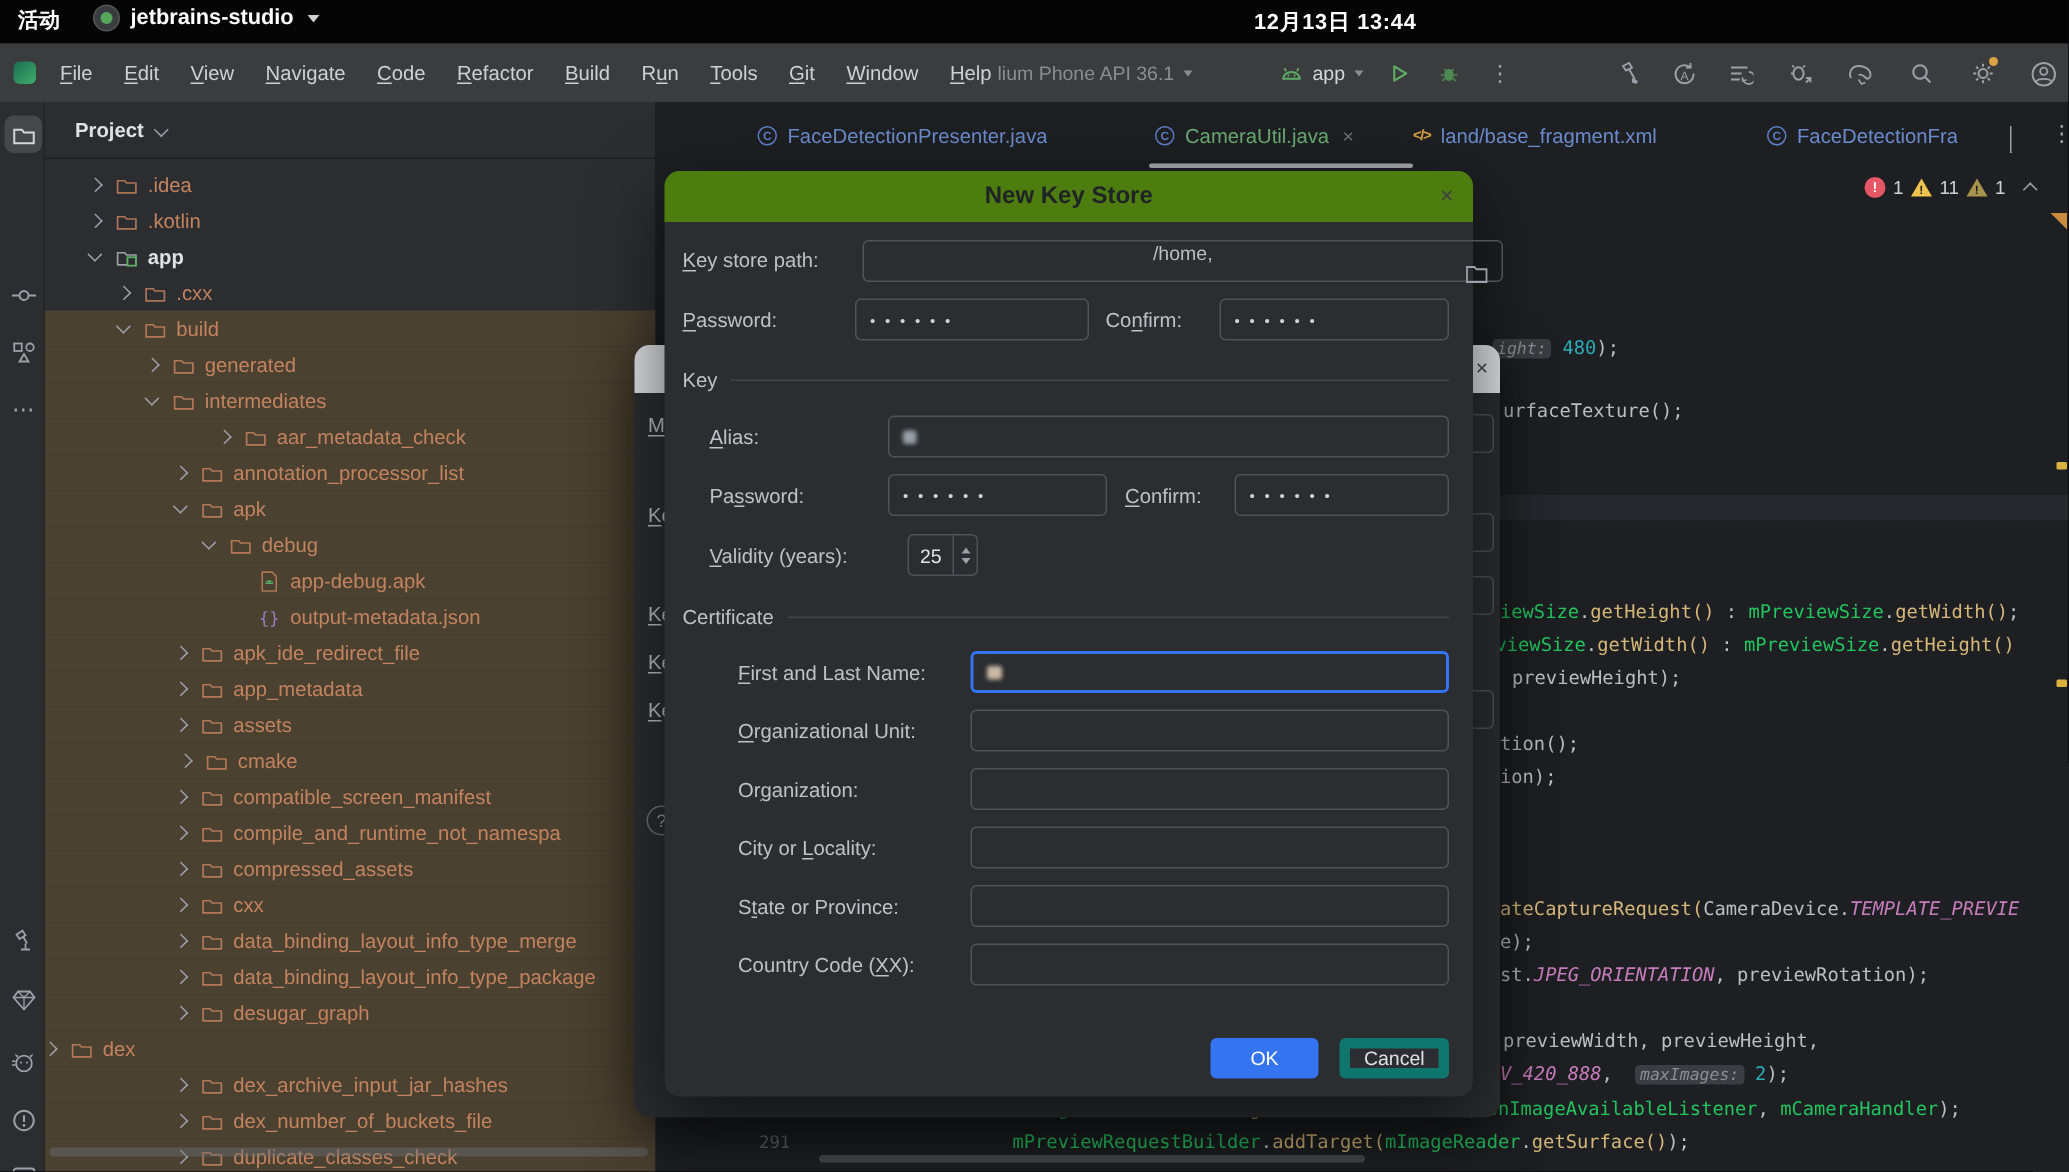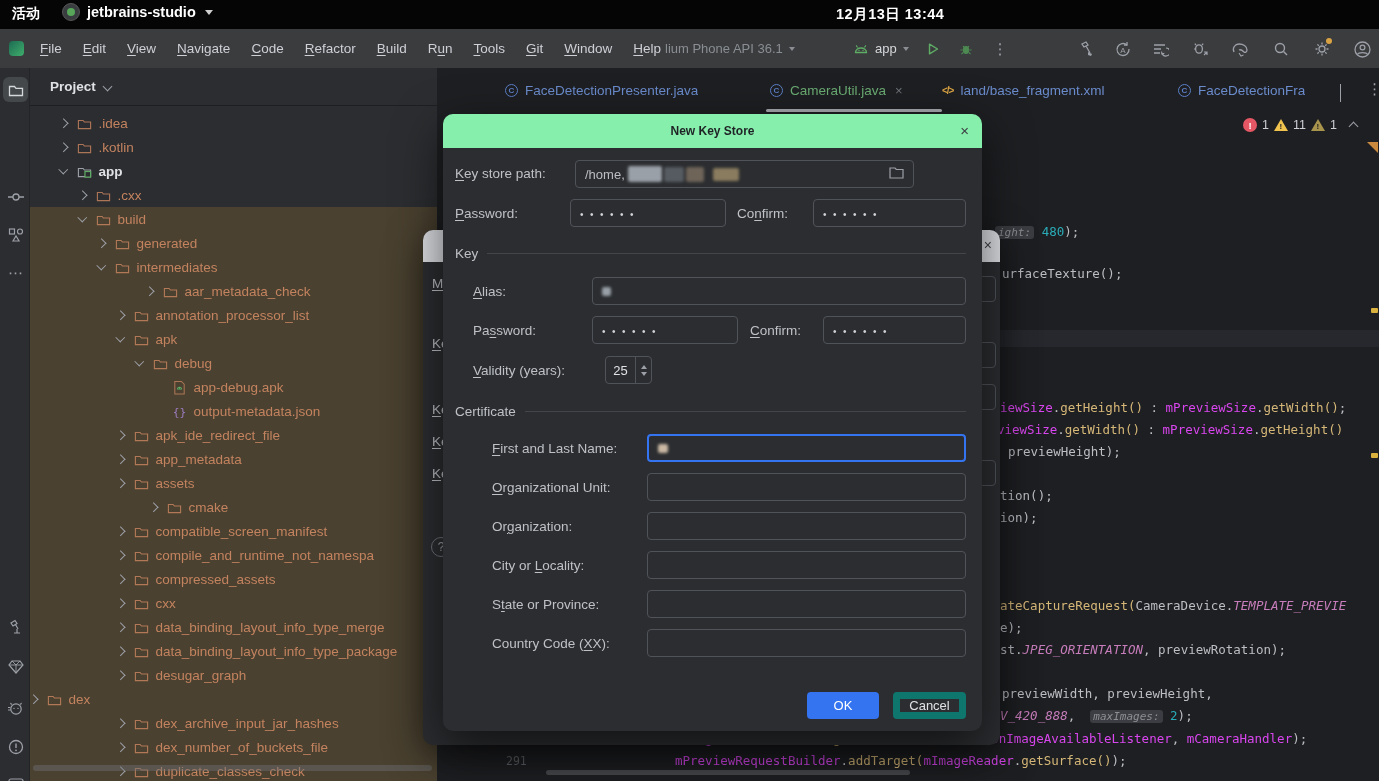--- a/index.html
+++ b/index.html
@@ -79,21 +79,21 @@
   .warntri { width:0; height:0; border-left:7px solid transparent; border-right:7px solid transparent; border-bottom:12px solid #f0c34e; position:relative;}
   .warntri.weak { border-bottom-color:#a8944c; }
   .warntri i { position:absolute; left:-1.5px; top:3px; width:3px; height:6px; color:#1e1f22; font-size:8px; font-style:normal; font-weight:bold;}
   .insp-up { width:7px;height:7px;border-right:1.7px solid #9da0a8;border-bottom:1.7px solid #9da0a8;transform:rotate(-135deg); margin-left:8px; margin-top:3px;}
 
   
   #code { position:absolute; left:0; top:0; width:1379px; height:781px; z-index:1; pointer-events:none;
           font-family:"DejaVu Sans Mono", monospace; font-size:12.5px; line-height:15px; }
   .frag { position:absolute; white-space:pre; }
   .s-plain { color:#bcbec4; }
-  .s-field { color:#d946ef; }
+  .s-field { color:#22c55e; }
   .s-method{ color:#d5b778; }
   .s-const { color:#c77dbb; font-style:italic; }
   .s-num   { color:#2aacb8; }
   .s-hint  { background:#3b3d42; color:#8c8e93; border-radius:3px; padding:0 3px; font-size:11px;font-style:italic; }
   .s-ln    { color:#606366; font-size:11.5px; }
 
   .scrollmark { position:absolute; width:7px; height:5px; background:#d9b13f; border-radius:1px; z-index:2;}
   .scrollcorner { position:absolute; left:1367px; top:142px; width:0; height:0;
                   border-right:11px solid #c98a3d; border-bottom:11px solid transparent; z-index:2; }
   .ed-hscroll { position:absolute; left:546px; top:770px; width:364px; height:5px; background:#6f7276; opacity:.5; border-radius:3px; z-index:2;}
@@ -104,22 +104,22 @@
   .bg-title { position:absolute; left:0; top:0; width:100%; height:32px; background:#dfe1e5; border-radius:10px 10px 0 0; }
   .bg-close { position:absolute; right:8px; top:7px; color:#43454a; font-size:14px; }
   .bg-label { position:absolute; left:9px; white-space:nowrap; }
   .bg-label u { text-underline-offset:2px; }
   .bg-help { position:absolute; left:8px; top:307px; width:20px; height:20px; border:1.5px solid #6f737a; border-radius:50%;
              color:#9da0a8; font-size:12px; display:flex; align-items:center; justify-content:center;}
   .bg-fieldfrag { position:absolute; width:36px; height:26px; border:1px solid #50535a; border-radius:4px; }
 
   .dialog { position:absolute; left:443px; top:114px; width:539px; height:617px; background:#2b2d30;
             border-radius:10px; box-shadow:0 16px 48px rgba(0,0,0,.6); z-index:10; color:#bfc1c7; }
-  .dtitle { position:absolute; left:0; top:0; width:100%; height:34px; background:#86efac; border-radius:10px 10px 0 0;
-            display:flex; align-items:center; justify-content:center; color:#1f2326; font-weight:bold; font-size:12px; }
+  .dtitle { position:absolute; left:0; top:0; width:100%; height:34px; background:#4d7c0f; border-radius:10px 10px 0 0;
+            display:flex; align-items:center; justify-content:center; color:#1f2326; font-weight:bold; font-size:16px; }
   .dclose { position:absolute; right:13px; top:8px; color:#3c3f43; font-size:15px; }
   .dlabel { position:absolute; font-size:13.5px; white-space:nowrap; }
   .dlabel u { text-underline-offset:2px; }
   .dinput { position:absolute; height:28px; border:1px solid #50535a; border-radius:4px; background:transparent;
             display:flex; align-items:center; padding:0 9px; font-size:13px; color:#bcbec4; }
   .dinput.focused { border:2px solid #3574f0; }
   .dots { font-size:10px; letter-spacing:6.5px; color:#d0d2d6; padding-top:2px;}
   .blurb { display:inline-block; filter:blur(1.4px); border-radius:2px; }
   .group { position:absolute; display:flex; align-items:center; font-size:13.5px; }
   .group .gline { height:1px; background:#43454a; margin-left:9px; }
@@ -450,21 +450,21 @@
         </div>
         <div class="trow hl" style="padding-left: 87px;">
           <span class="chev "></span>
           <span class="ticon">
             <svg width="15" height="15" viewBox="0 0 16 16">
               <path d="M1.5 4.8h5l1.4 1.6h6.6v7h-13z" fill="none" stroke="currentColor" stroke-width="1.2" opacity=".85"></path>
             </svg>
           </span>
           <span>assets</span>
         </div>
-        <div class="trow hl" style="padding-left: 120px;">
+        <div class="trow hl" style="padding-left: 90px;">
           <span class="chev "></span>
           <span class="ticon">
             <svg width="15" height="15" viewBox="0 0 16 16">
               <path d="M1.5 4.8h5l1.4 1.6h6.6v7h-13z" fill="none" stroke="currentColor" stroke-width="1.2" opacity=".85"></path>
             </svg>
           </span>
           <span>cmake</span>
         </div>
         <div class="trow hl" style="padding-left: 87px;">
           <span class="chev "></span>
@@ -644,21 +644,21 @@
     <span class="bg-help">?</span>
   </div>
 
   <div class="dialog">
     <div class="dtitle">
       <span>New Key Store</span>
     </div>
     <span class="dclose">×</span>
 
     <span class="dlabel" style="left:12px; top:52px;"><u>K</u>ey store path:</span>
-    <div class="dinput" style="left:132px; top:46px; width:339px;">
+    <div class="dinput" style="left:132px; top:46px; width:427px;flex-direction:column;">
       <span>/home,</span>
       <span class="blurb" style="width:34px;height:16px;background:#9aa0a8;margin-left:3px;"></span>
       <span class="blurb" style="width:20px;height:15px;background:#565b61;margin-left:2px;"></span>
       <span class="blurb" style="width:18px;height:15px;background:#6e6458;margin-left:2px;"></span>
       <span class="blurb" style="width:26px;height:13px;background:#8a7c5e;margin-left:9px;"></span>
       <span class="foldico">
         <svg width="15" height="13" viewBox="0 0 15 13">
             <path d="M1 2h5l1.3 1.5H14V12H1z" fill="none" stroke="#9da0a8" stroke-width="1.2"></path>
           </svg>
       </span>

